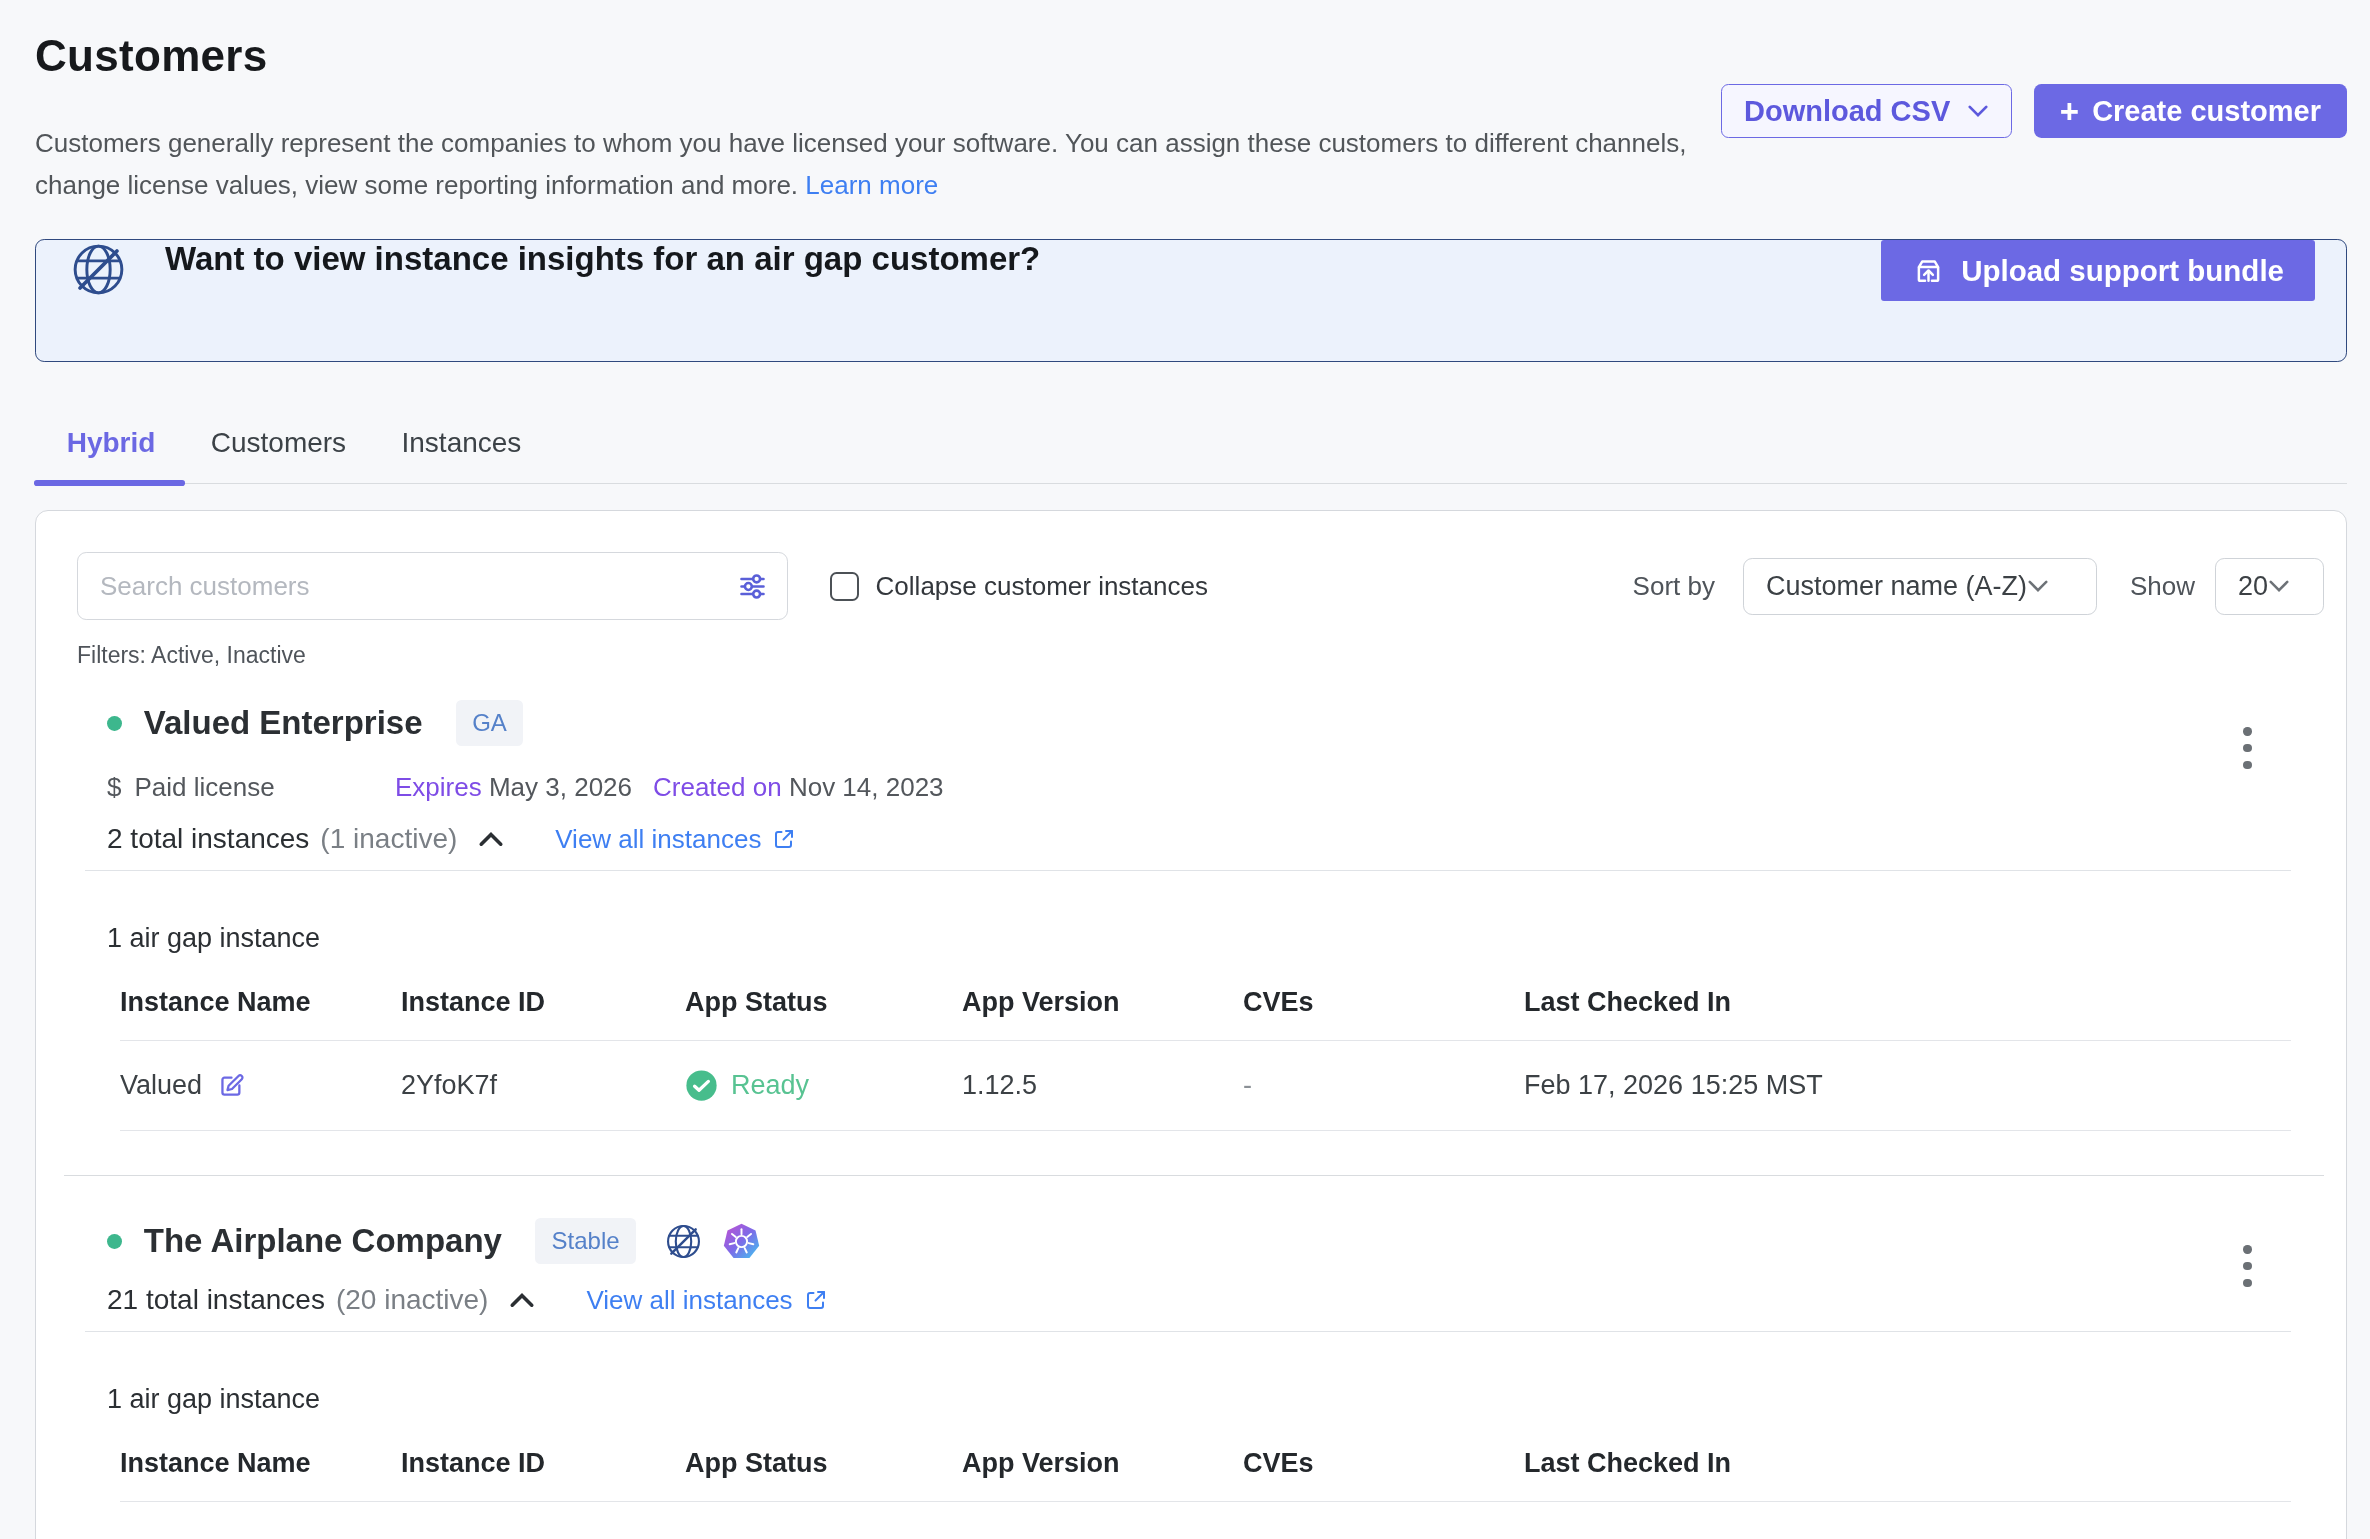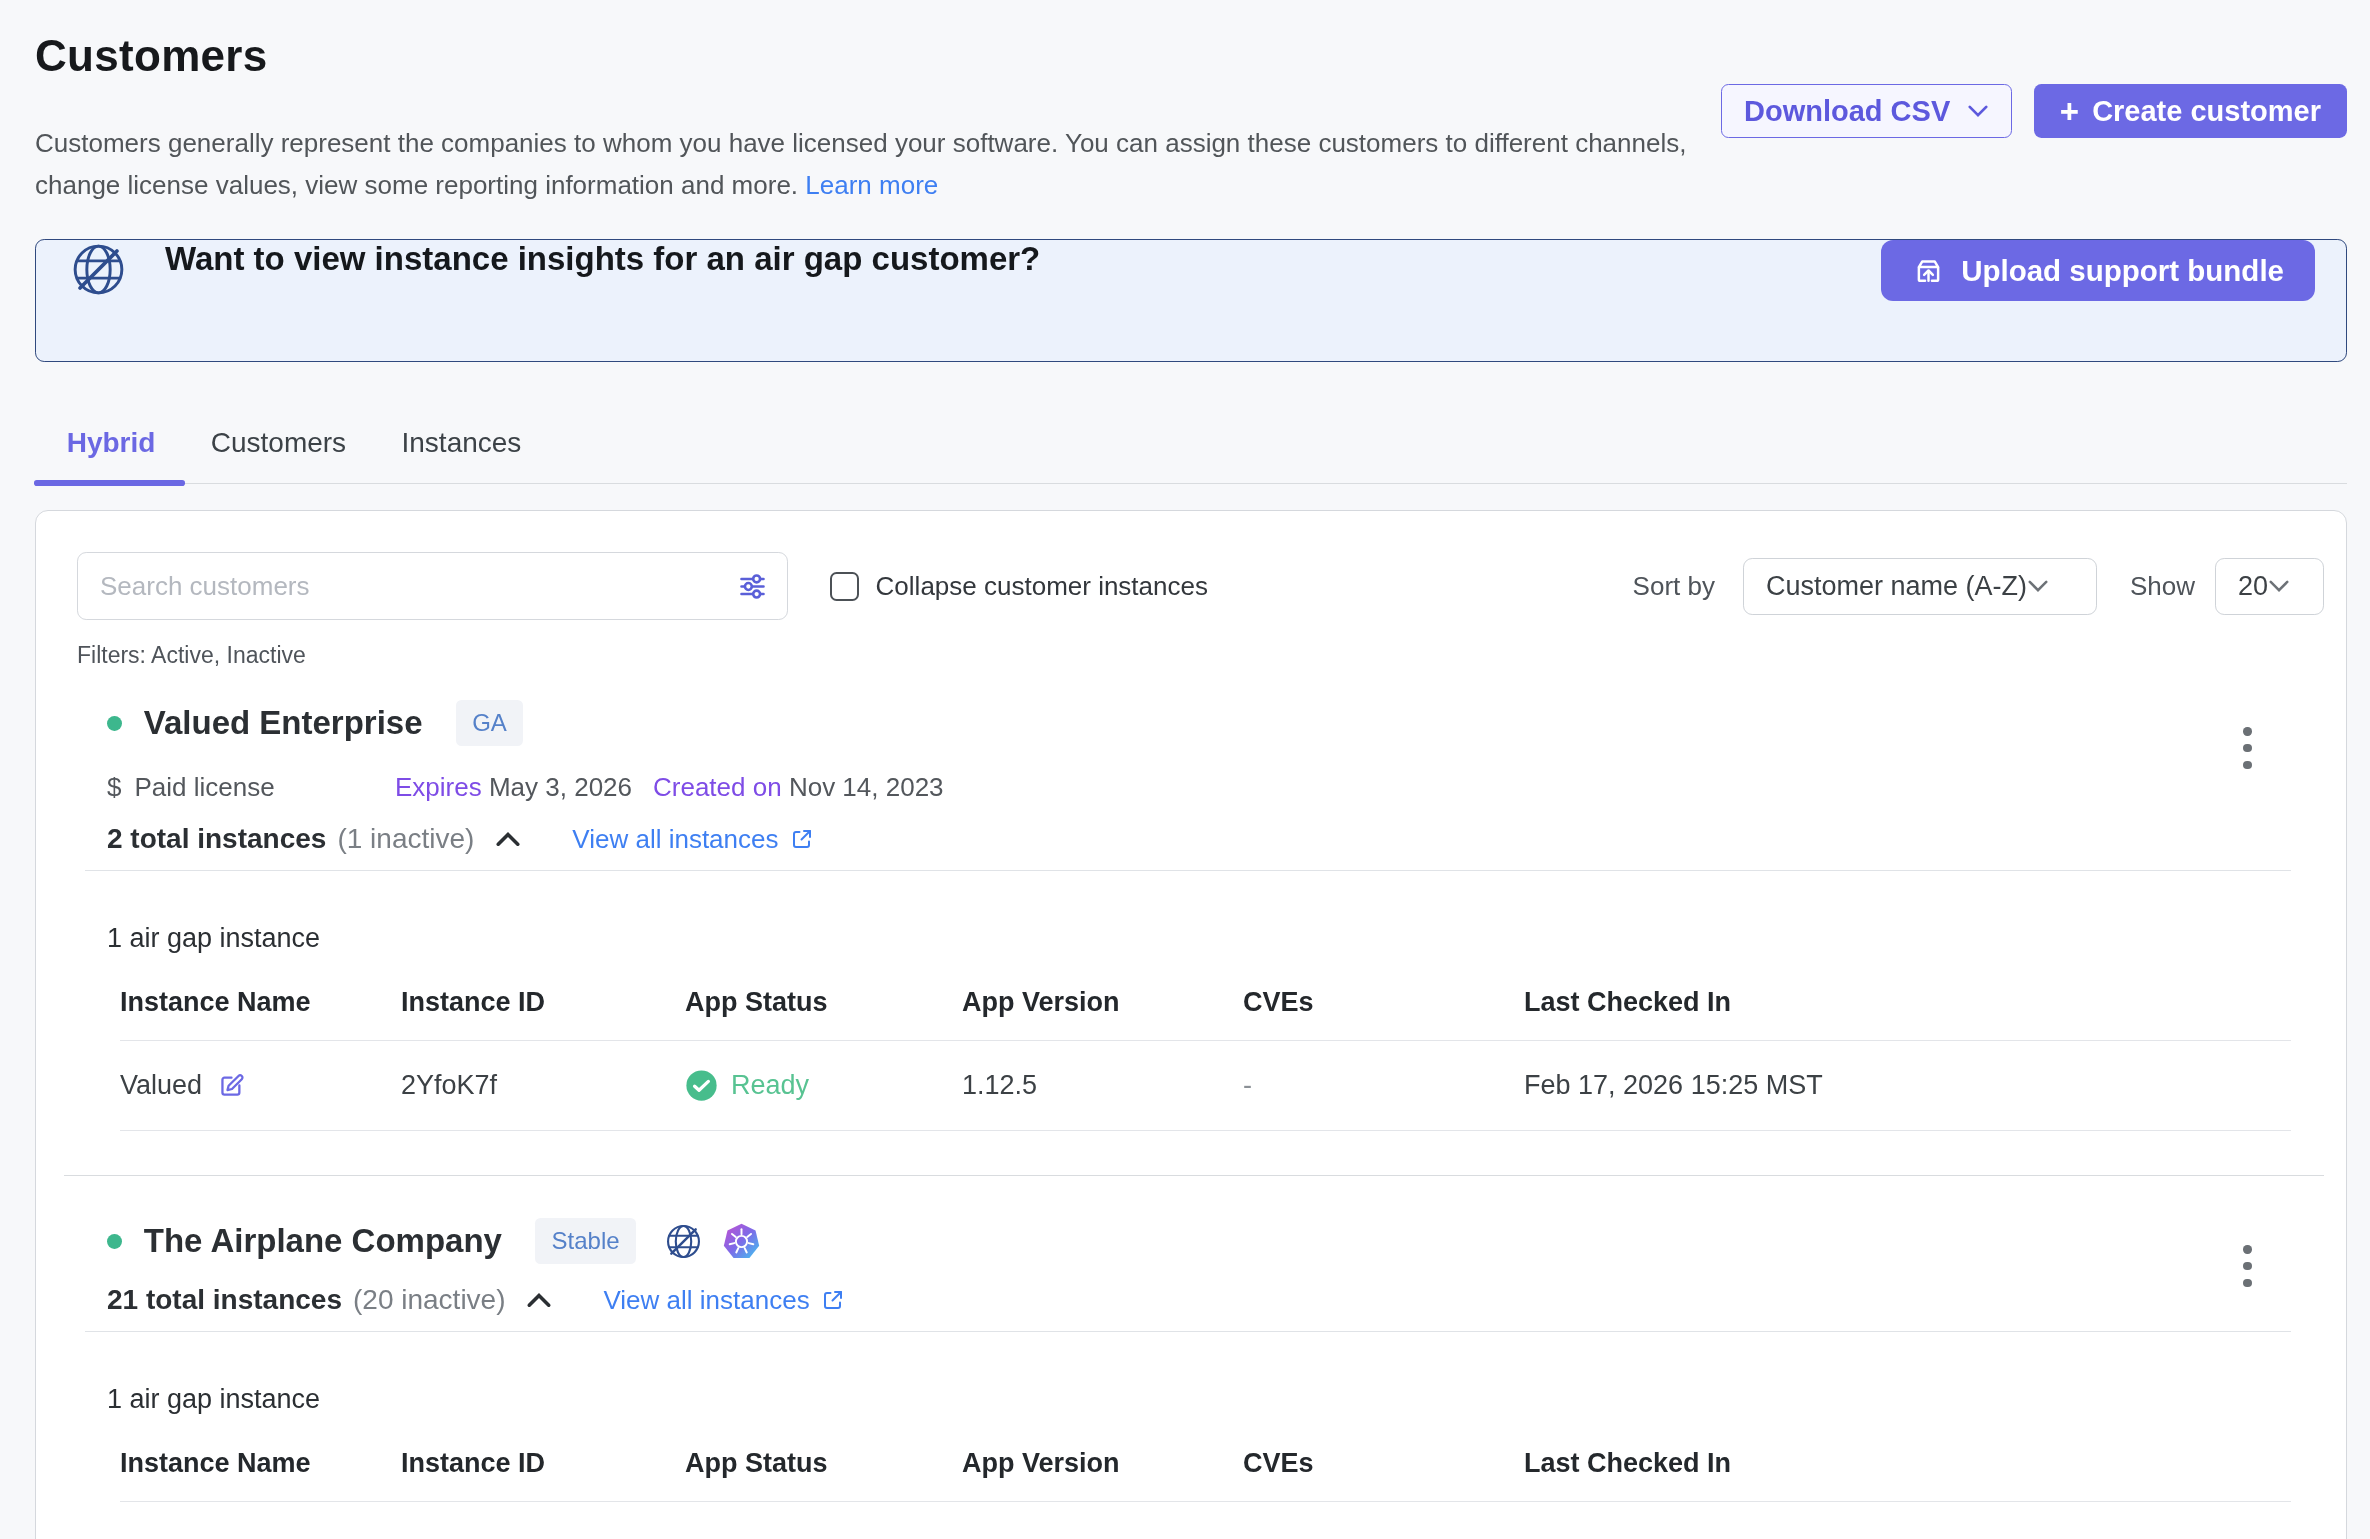--- a/index.html
+++ b/index.html
@@ -13,21 +13,21 @@
   .actions{position:absolute;top:84px;right:23px;display:flex;gap:22px;align-items:center}
   .btn{display:flex;align-items:center;border-radius:7.4px;cursor:pointer;font-family:inherit}
   .btn-outline{height:54px;padding:0 22px;border:1.8px solid #6c69e4;background:#f6f6ff;color:#5d59dd;font-size:29px;font-weight:700;gap:16.6px;box-sizing:border-box}
   .btn-solid{height:54px;padding:0 26px;border:none;background:#6c69e4;color:#fff;font-size:29px;font-weight:700;gap:13px}
   .plus{font-size:33px;font-weight:700;line-height:1}
   .desc{margin:41px 0 0;font-size:26px;line-height:42px;color:#515559;max-width:1652px}
   .desc a{color:#3e7ff2;text-decoration:none;cursor:pointer}
 
   .banner{margin:33px 23px 0 35px;height:123px;border:1.8px solid #30497e;border-radius:9.2px;background:#ecf2fc;display:flex;padding:0 31px 0 33px;box-sizing:border-box}
   .banner-title{font-size:33px;font-weight:700;color:#15181c;margin-left:37px;flex:1}
-  .btn-upload{height:61px;padding:0 31px;border-radius:12px;background:#6c69e4;color:#fff;font-size:29.5px;font-weight:700;display:flex;align-items:center;gap:16.6px;border:none;cursor:pointer;font-family:inherit}
+  .btn-upload{height:61px;padding:0 31px;border-radius:3px;background:#6c69e4;color:#fff;font-size:29.5px;font-weight:700;display:flex;align-items:center;gap:16.6px;border:none;cursor:pointer;font-family:inherit}
 
   .tabs{margin:65px 23px 0 35px;display:flex;gap:48px;padding-left:28px;border-bottom:0.9px solid #d9dcdf}
   .tab{font-size:28px;color:#3c4247;padding:0 3.7px 24px;position:relative;cursor:pointer}
   .tab.active{color:#6b68e3;font-weight:700}
   .tab.active::after{content:"";position:absolute;left:-29.5px;right:-26px;bottom:-2.8px;height:5.5px;border-radius:2.8px;background:#6b68e3}
 
   .card{margin:26px 23px 0 35px;background:#fff;border:0.9px solid #d5d8dd;border-radius:13px;padding:41px 22px 148px 41px;box-sizing:border-box}
 
   .toolbar{display:flex;align-items:center}
   .search{width:711px;height:68px;border:0.9px solid #d5d8dd;border-radius:9.2px;display:flex;align-items:center;padding:0 18.5px 0 20px;box-sizing:border-box;background:#fff}
@@ -52,21 +52,21 @@
   .kebab span{width:8.3px;height:8.3px;border-radius:50%;background:#6b7075}
 
   .meta{display:flex;align-items:center;margin-top:26px;font-size:26px;color:#53575c}
   .lic{display:flex;align-items:center;gap:13px;width:288px;box-sizing:border-box}
   .lic .dollar{font-size:26px;color:#53575c}
   .pair{width:258px;white-space:nowrap}
   .pair.created{width:auto}
   .plabel{color:#7e4ce6}
 
   .inst-row{display:flex;align-items:center;margin-top:20px}
-  .inst-total{font-size:28px;font-weight:700;color:#2b2f33}
+  .inst-total{font-size:28px;font-weight:400;color:#2b2f33}
   .inst-inactive{font-size:28px;color:#7a7f85;margin-left:11px}
   .chev-up{margin-left:16.6px;cursor:pointer;display:flex;align-items:center;padding:3.7px}
   .view-all{display:flex;align-items:center;gap:11px;font-size:26px;color:#3e7ff2;margin-left:48px;text-decoration:none;cursor:pointer}
 
   .divider{height:0.9px;background:#e0e3e7;margin:14.8px 33px 0 -22px}
   .airgap{margin-top:52px;font-size:27px;font-weight:500;color:#2b2f33}
 
   .itable{margin:33px 33px 0 13px}
   .thead,.trow{display:grid;grid-template-columns:281px 284px 277px 281px 281px 1fr;align-items:center}
   .thead{font-size:27px;font-weight:700;color:#24282c;padding-bottom:22px;border-bottom:0.9px solid #e3e5e9}

